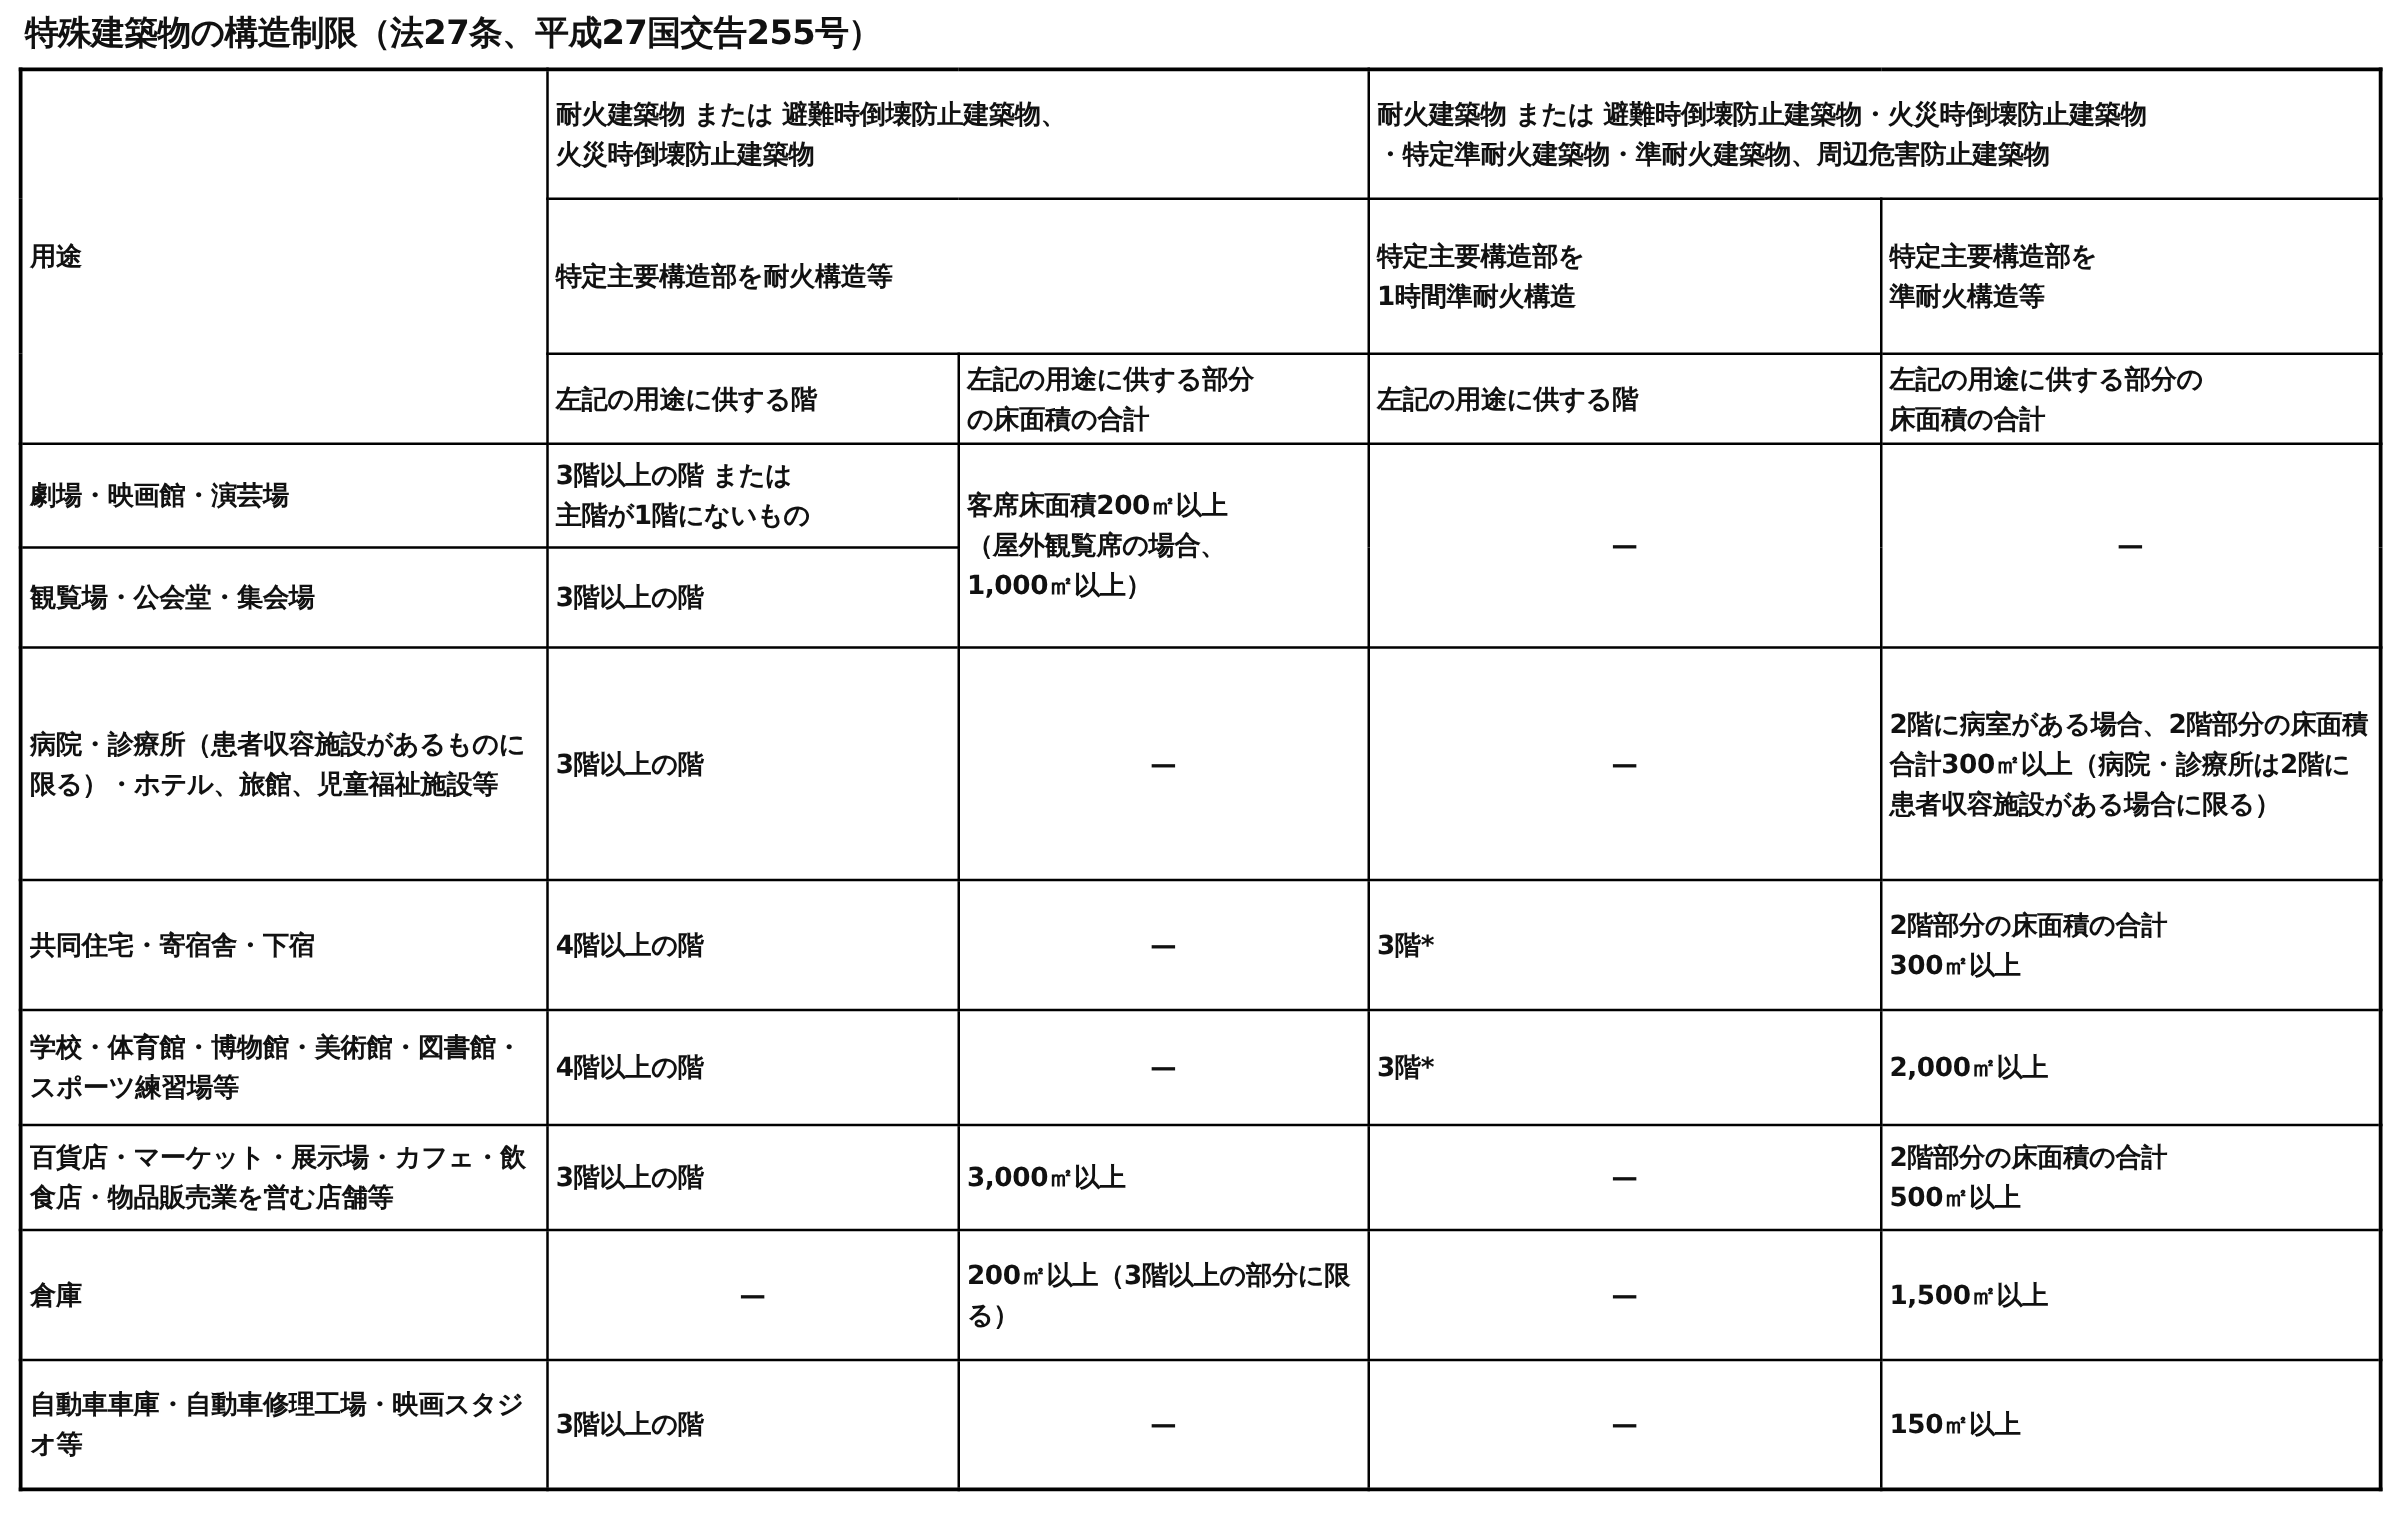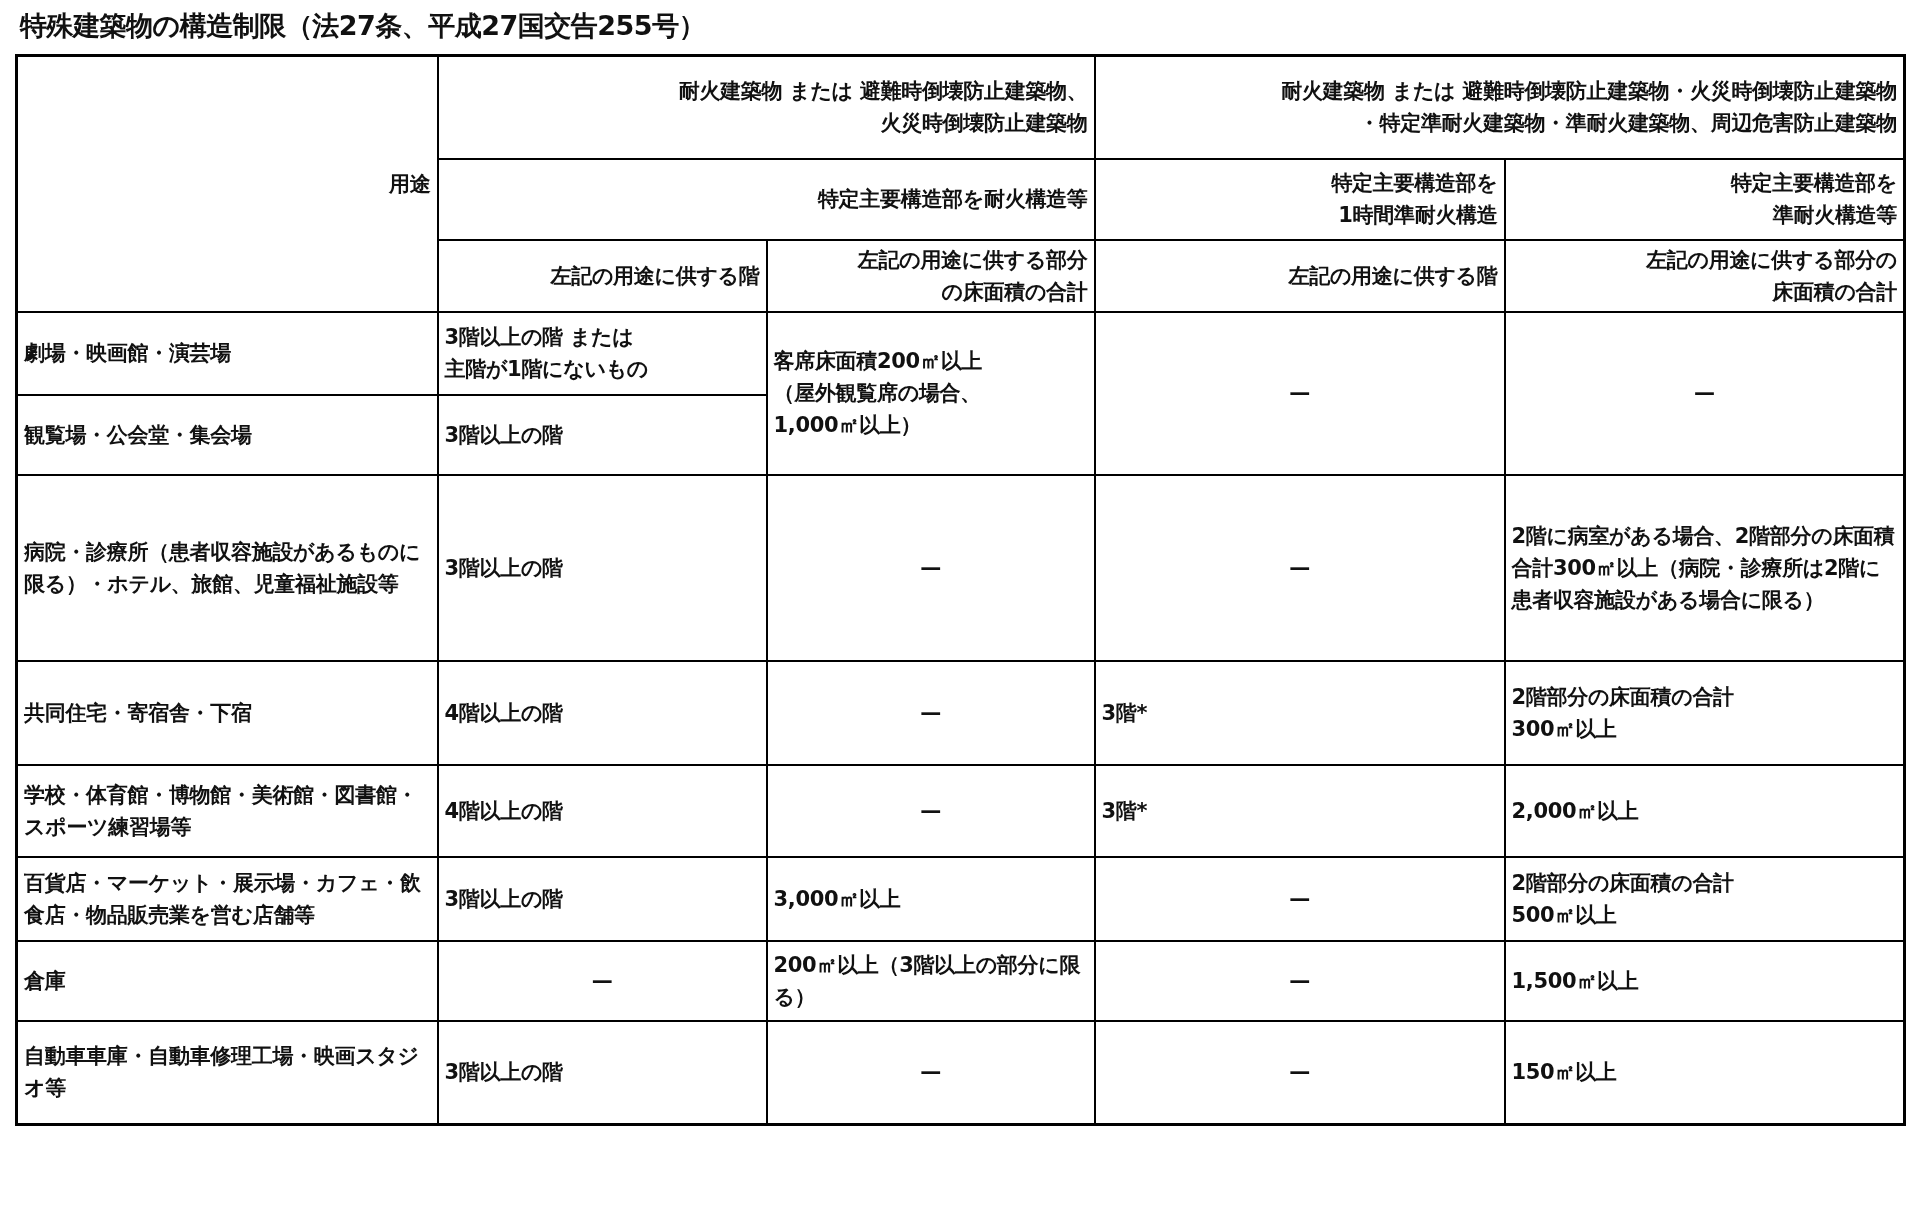--- a/index.html
+++ b/index.html
@@ -5,21 +5,21 @@
   html, body { margin: 0; padding: 0; background: #ffffff; }
   body { width: 1922px; height: 1222px; position: relative; overflow: hidden;
          font-family: "DejaVu Sans", "Liberation Sans", sans-serif; color: #111; }
   .title { position: absolute; left: 20px; top: 8px; font-size: 27px; font-weight: bold;
            letter-spacing: -0.5px; white-space: nowrap; }
   table.main { position: absolute; left: 15px; top: 54px; width: 1888px;
                border-collapse: collapse; table-layout: fixed; border: 3px solid #000; }
   table.main td, table.main th { border: 2px solid #000; font-size: 21px; font-weight: bold;
                line-height: 32px; padding: 0 6px; vertical-align: middle; white-space: pre-line;
                letter-spacing: -0.3px; }
-  th { text-align: right; }
+  th { text-align: left; }
   td.left { text-align: left; }
   td.center { text-align: center; }
   .dash { font-weight: normal; }
 </style>
 </head>
 <body>
 
 <div class="title">特殊建築物の構造制限（法27条、平成27国交告255号）</div>
 
 <table class="main">
@@ -31,21 +31,21 @@
       <col style="width:400px">
   </colgroup>
   <tbody>
       <tr style="height:103px">
     <th rowspan="3">用途</th>
     <th colspan="2">耐火建築物 または 避難時倒壊防止建築物、
 火災時倒壊防止建築物</th>
     <th colspan="2">耐火建築物 または 避難時倒壊防止建築物・火災時倒壊防止建築物
 ・特定準耐火建築物・準耐火建築物、周辺危害防止建築物</th>
   </tr>
-  <tr style="height:81px">
+  <tr style="height:124px">
     <th colspan="2">特定主要構造部を耐火構造等</th>
     <th>特定主要構造部を
 1時間準耐火構造</th>
     <th>特定主要構造部を
 準耐火構造等</th>
   </tr>
   <tr style="height:72px">
     <th>左記の用途に供する階</th>
     <th>左記の用途に供する部分
 の床面積の合計</th>
@@ -90,21 +90,21 @@
     <td class="left">2,000㎡以上</td>
   </tr>
   <tr style="height:84px">
     <td class="left">百貨店・マーケット・展示場・カフェ・飲食店・物品販売業を営む店舗等</td>
     <td class="left">3階以上の階</td>
     <td class="left">3,000㎡以上</td>
     <td class="center dash">—</td>
     <td class="left">2階部分の床面積の合計
 500㎡以上</td>
   </tr>
-  <tr style="height:80px">
+  <tr style="height:104px">
     <td class="left">倉庫</td>
     <td class="center dash">—</td>
     <td class="left">200㎡以上（3階以上の部分に限る）</td>
     <td class="center dash">—</td>
     <td class="left">1,500㎡以上</td>
   </tr>
   <tr style="height:104px">
     <td class="left">自動車車庫・自動車修理工場・映画スタジオ等</td>
     <td class="left">3階以上の階</td>
     <td class="center dash">—</td>

